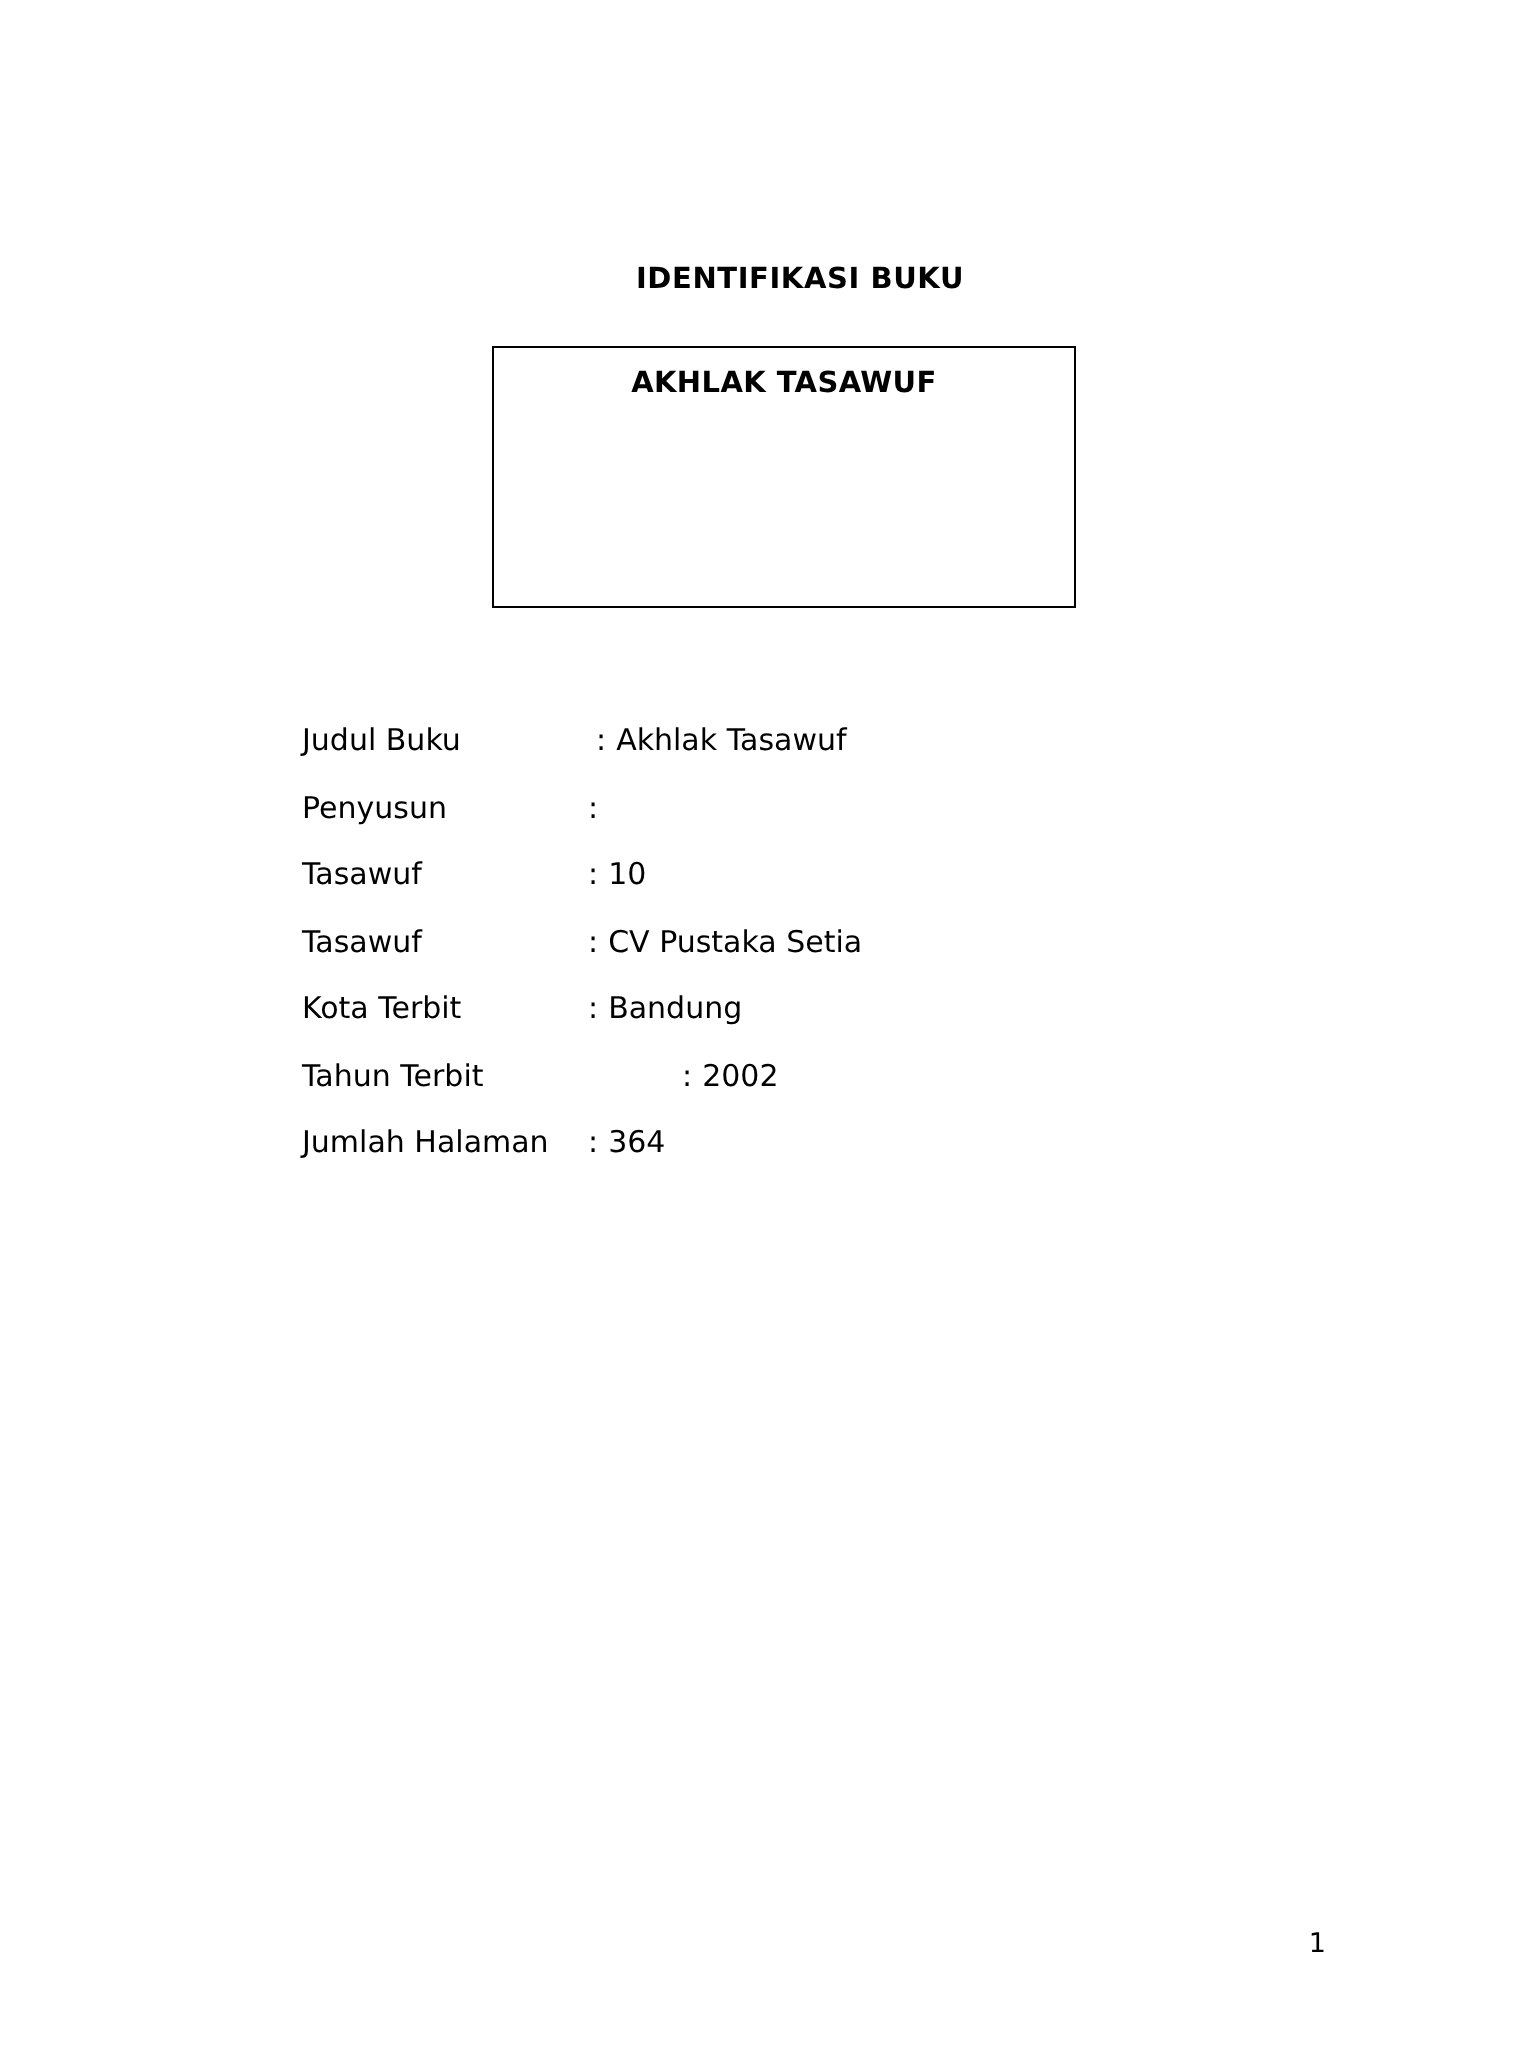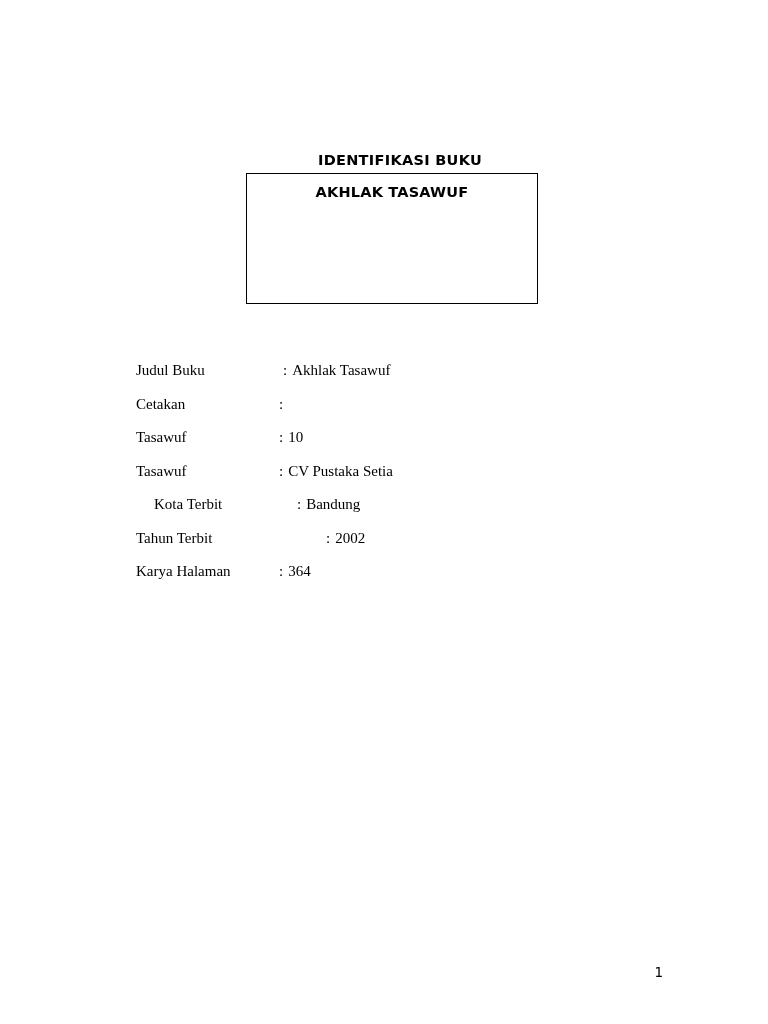--- a/index.html
+++ b/index.html
@@ -18,21 +18,21 @@
 
   .page {
     position: relative;
     width: 768px;
     height: 1024px;
     box-sizing: border-box;
   }
 
   .doc-title {
     position: absolute;
-    top: 152px;
+    top: 132px;
     left: 0;
     width: 768px;
     text-align: center;
     font-family: "DejaVu Sans", sans-serif;
     font-weight: bold;
     font-size: 14.5px;
     letter-spacing: 0.3px;
     padding-left: 32px;
     box-sizing: border-box;
   }
@@ -61,23 +61,22 @@
     font-weight: bold;
     font-size: 14.5px;
     line-height: 1.35;
     padding: 0 14px;
     letter-spacing: 0.1px;
   }
 
   .fields {
     position: absolute;
     top: 362px;
-    left: 136px;
+    left: 151px;
     width: 520px;
-    font-family: Liberation Serif, serif;
   }
 
   .field-row {
     display: flex;
     align-items: baseline;
     margin-bottom: 17px;
     font-size: 15px;
     line-height: 1.1;
   }
 
@@ -92,21 +91,21 @@
   .field-value {
     flex: 0 0 auto;
     margin-left: 5px;
   }
 
   
   .row-0 .field-label { width: 147px; }
   .row-1 .field-label { width: 143px; }
   .row-2 .field-label { width: 143px; }
   .row-3 .field-label { width: 143px; }
-  .row-4 .field-label { width: 143px; margin-left: 18px; }
+  .row-4 .field-label { width: 143px; }
   .row-5 .field-label { width: 190px; }
   .row-6 .field-label { width: 143px; }
 
   .page-number {
     position: absolute;
     bottom: 44px;
     right: 105px;
     font-size: 13.5px;
   }
 </style>
@@ -123,21 +122,21 @@
 
   <div class="fields">
 
     <div class="field-row row-0">
       <span class="field-label">Judul Buku</span>
       <span class="field-sep">:</span>
       <span class="field-value">Akhlak Tasawuf</span>
     </div>
 
     <div class="field-row row-1">
-      <span class="field-label">Cetakan</span>
+      <span class="field-label">Penyusun</span>
       <span class="field-sep">:</span>
     </div>
 
     <div class="field-row row-2">
       <span class="field-label">Tasawuf</span>
       <span class="field-sep">:</span>
       <span class="field-value">10</span>
     </div>
 
     <div class="field-row row-3">
@@ -152,21 +151,21 @@
       <span class="field-value">Bandung</span>
     </div>
 
     <div class="field-row row-5">
       <span class="field-label">Tahun Terbit</span>
       <span class="field-sep">:</span>
       <span class="field-value">2002</span>
     </div>
 
     <div class="field-row row-6">
-      <span class="field-label">Karya Halaman</span>
+      <span class="field-label">Jumlah Halaman</span>
       <span class="field-sep">:</span>
       <span class="field-value">364</span>
     </div>
 
   </div>
 
   <div class="page-number">1</div>
 
 </div>
 

